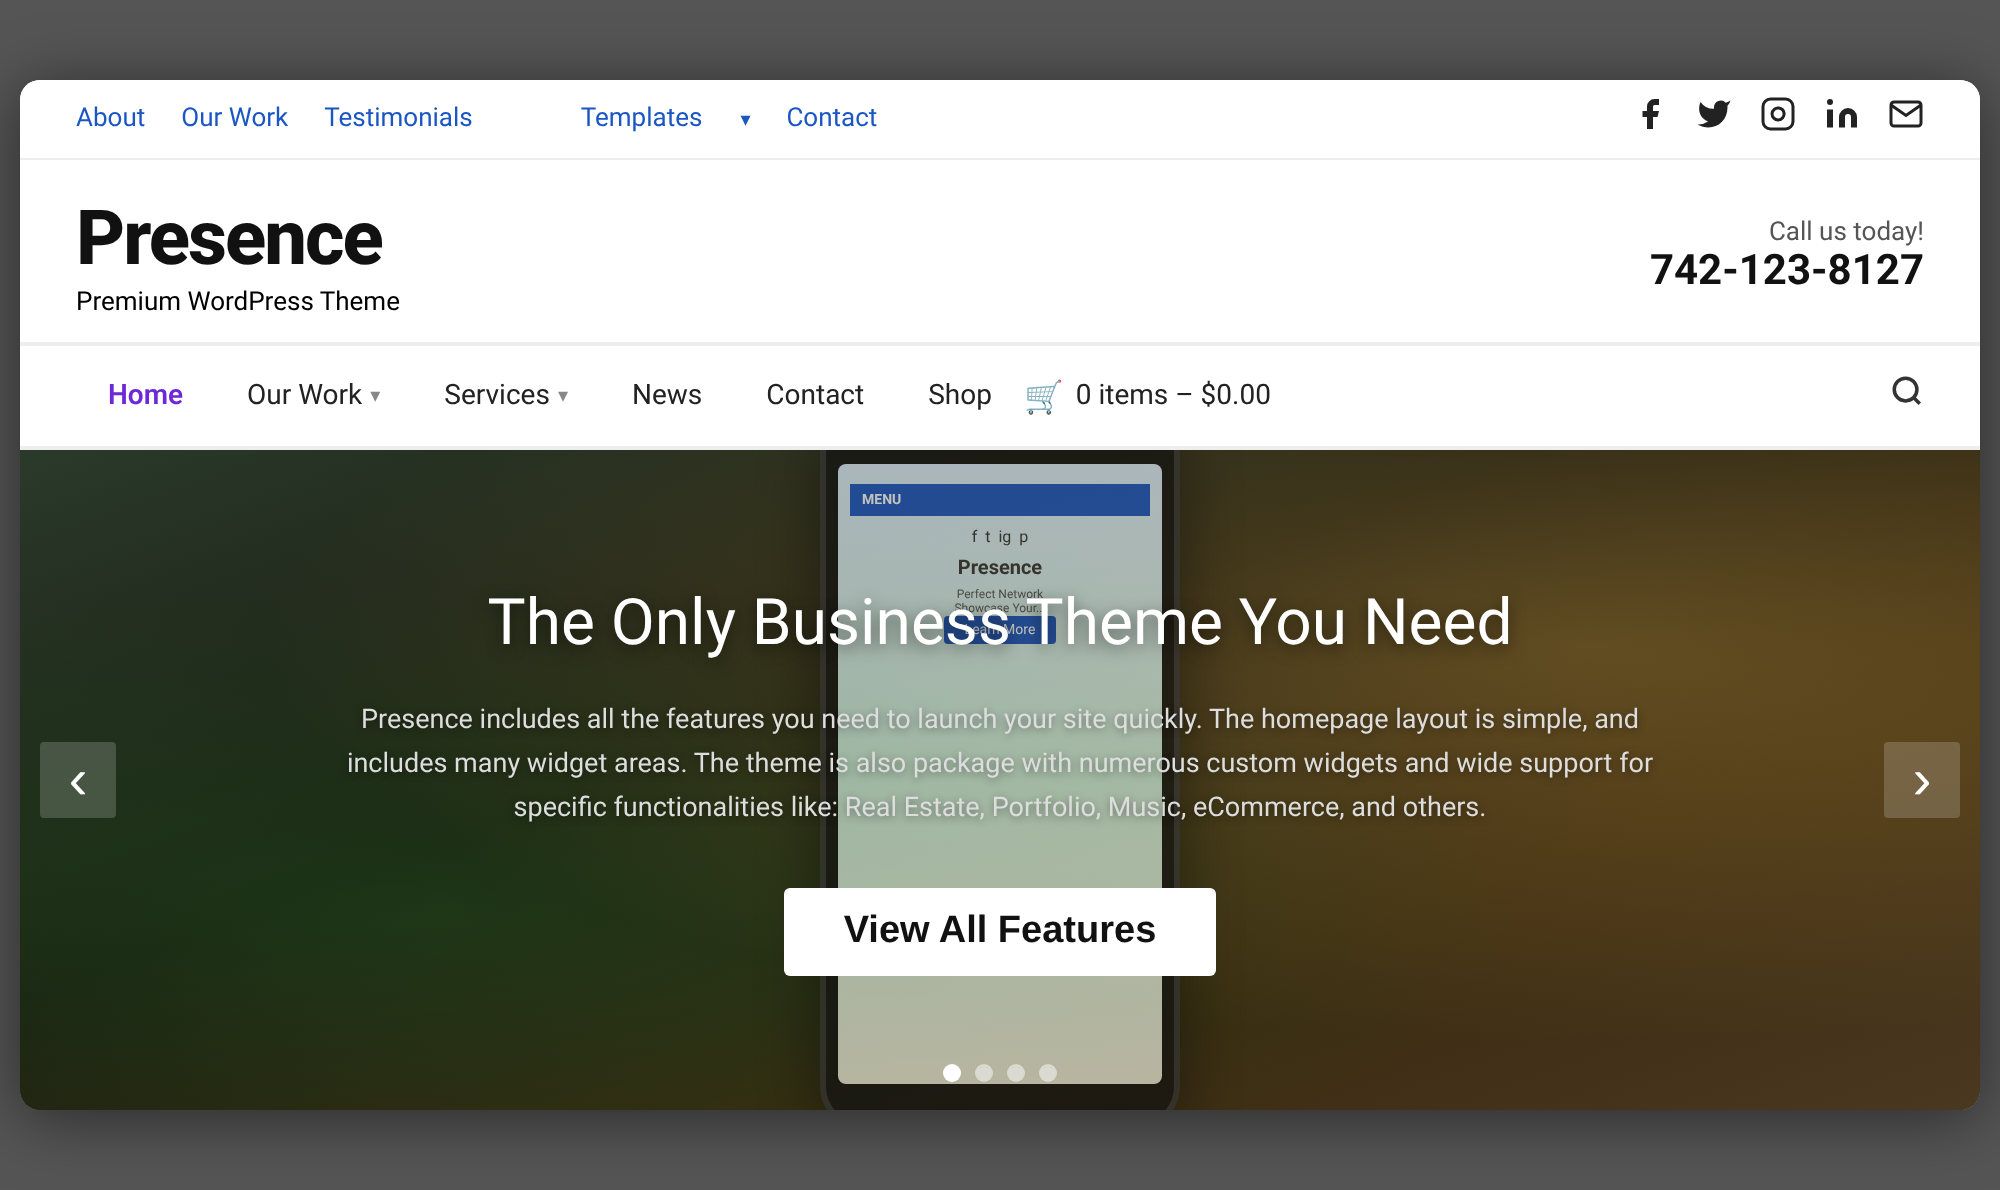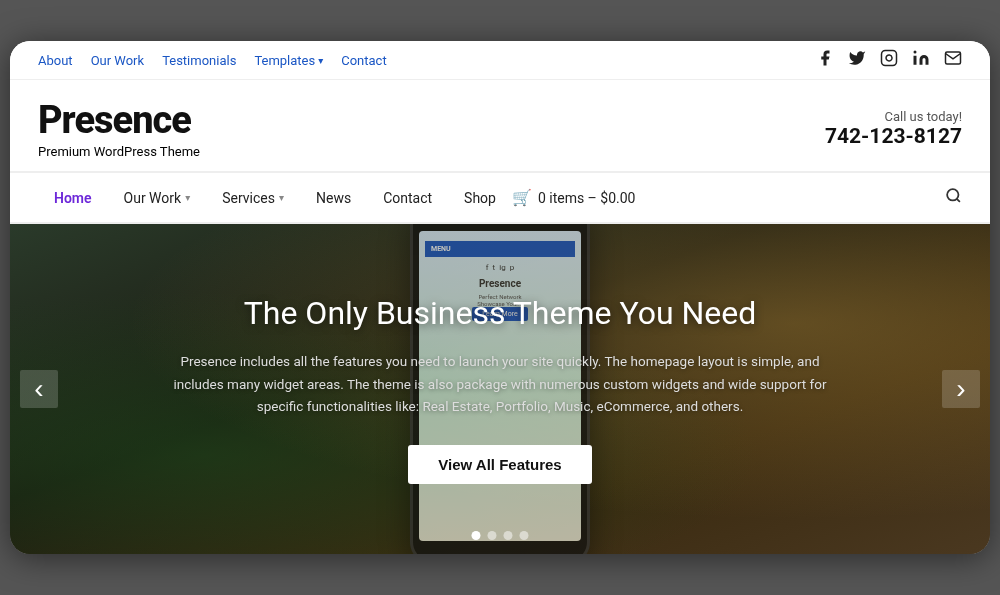--- a/index.html
+++ b/index.html
@@ -8,21 +8,21 @@
       background: #555;
       display: flex;
       justify-content: center;
       align-items: center;
       min-height: 100vh;
       padding: 10px;
     }
     .browser-frame {
       width: 980px;
       background: #fff;
-      border-radius: 20px;
+      border-radius: 10px;
       overflow: hidden;
       box-shadow: 0 4px 32px rgba(0,0,0,0.5);
     }
     
     .top-bar {
       background: #fff;
       padding: 8px 28px;
       display: flex;
       align-items: center;
       justify-content: space-between;
@@ -34,21 +34,22 @@
       align-items: center;
     }
     .top-nav a {
       font-size: 13px;
       text-decoration: none;
       color: #1a56c4;
     }
     .top-nav .templates {
       display: flex;
       align-items: center;
-      gap: 3px;
+      gap: 19px;
+      margin-left: 36px;
     }
     .top-nav .templates .chevron {
       font-size: 10px;
       color: #1a56c4;
     }
     .social-icons {
       display: flex;
       gap: 14px;
       align-items: center;
     }
@@ -219,21 +220,21 @@
       font-size: 13.5px;
       color: #ddd;
       line-height: 1.65;
       margin-bottom: 28px;
       text-shadow: 0 1px 4px rgba(0,0,0,0.4);
     }
     .hero-btn {
       display: inline-block;
       background: #fff;
       color: #111;
-      font-size: 15px;
+      font-size: 19px;
       font-weight: 600;
       padding: 11px 30px;
       border-radius: 3px;
       cursor: pointer;
       border: none;
       text-decoration: none;
     }
     
     .carousel-arrow {
       position: absolute;

